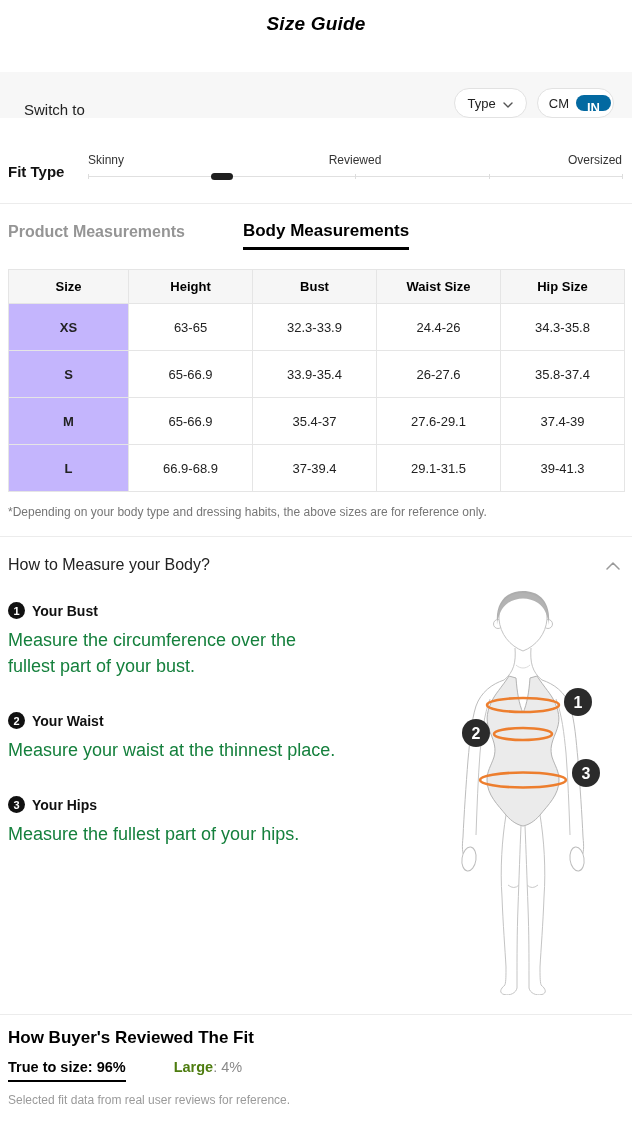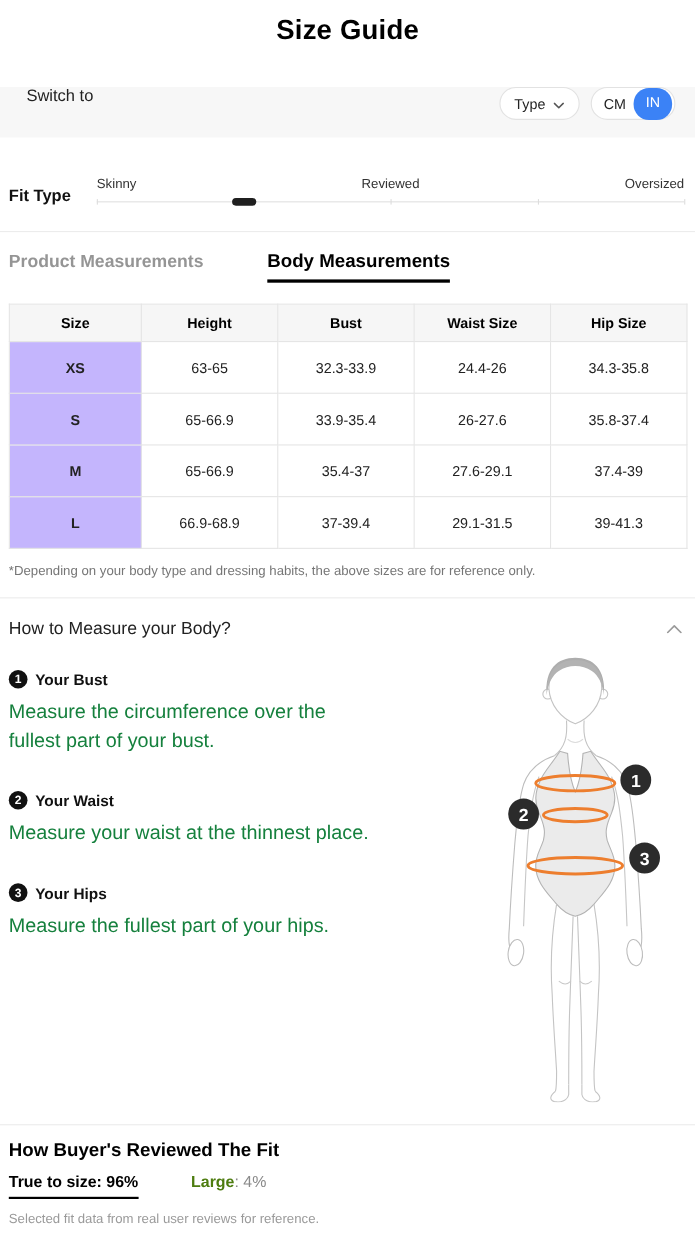--- a/index.html
+++ b/index.html
@@ -2,30 +2,30 @@
 <html><head>
 <meta charset="utf-8">
 <style>
   * { margin:0; padding:0; box-sizing:border-box; }
   html,body { background:#fff; }
   body {
     width:632px; height:1124px; overflow:hidden;
     font-family:"Liberation Sans","DejaVu Sans",sans-serif;
     color:#222;
   }
-  .page-title { padding-top:13px; text-align:center; font-size:25px; font-weight:bold; color:#000; letter-spacing:.2px; }
-
-  
-  .switch-bar { margin-top:37px; height:46px; background:#f7f7f7; display:flex; align-items:flex-start; justify-content:space-between; padding:0 18px 0 24px; }
+  .page-title { padding-top:13px; text-align:center; font-size:19px; font-weight:bold; color:#000; letter-spacing:.2px;font-style:italic; }
+
+  
+  .switch-bar { margin-top:37px; height:46px; background:#f7f7f7; display:flex; align-items:flex-end; justify-content:space-between; padding:0 18px 0 24px; }
   .switch-label { font-size:15px; color:#222; }
   .switch-controls { display:flex; align-items:center; gap:10px; }
   .pill-btn { display:flex; align-items:center; gap:7px; height:30px; padding:0 13px; background:#fff; border:1px solid #e2e2e2; border-radius:16px; font-size:13px; color:#222; cursor:pointer; }
   .unit-toggle { display:flex; align-items:center; height:30px; background:#fff; border:1px solid #e2e2e2; border-radius:16px; padding:0 2px 0 11px; cursor:pointer; }
   .unit-cm { font-size:13px; color:#222; margin-right:7px; }
-  .unit-in { background:#3b82f6; color:#fff; font-size:13px; font-weight:normal; height:29px; line-height:26px; padding:0 11px; border-radius:14px; }
+  .unit-in { background:#0369a1; color:#fff; font-size:13px; font-weight:bold; height:16px; line-height:26px; padding:0 11px; border-radius:14px; }
 
   
   .fit-section { display:flex; align-items:flex-end; padding:0 10px 0 8px; margin-top:35px; }
   .fit-label { width:80px; font-size:15px; font-weight:bold; color:#111; padding-bottom:1px; }
   .fit-slider { flex:1; }
   .fit-options { position:relative; height:15px; font-size:12px; color:#333; }
   .fit-opt-left { position:absolute; left:0; top:0; }
   .fit-opt-mid { position:absolute; left:50%; top:0; transform:translateX(-50%); }
   .fit-opt-right { position:absolute; right:0; top:0; }
   .fit-track { position:relative; height:8px; margin-top:5px; }

